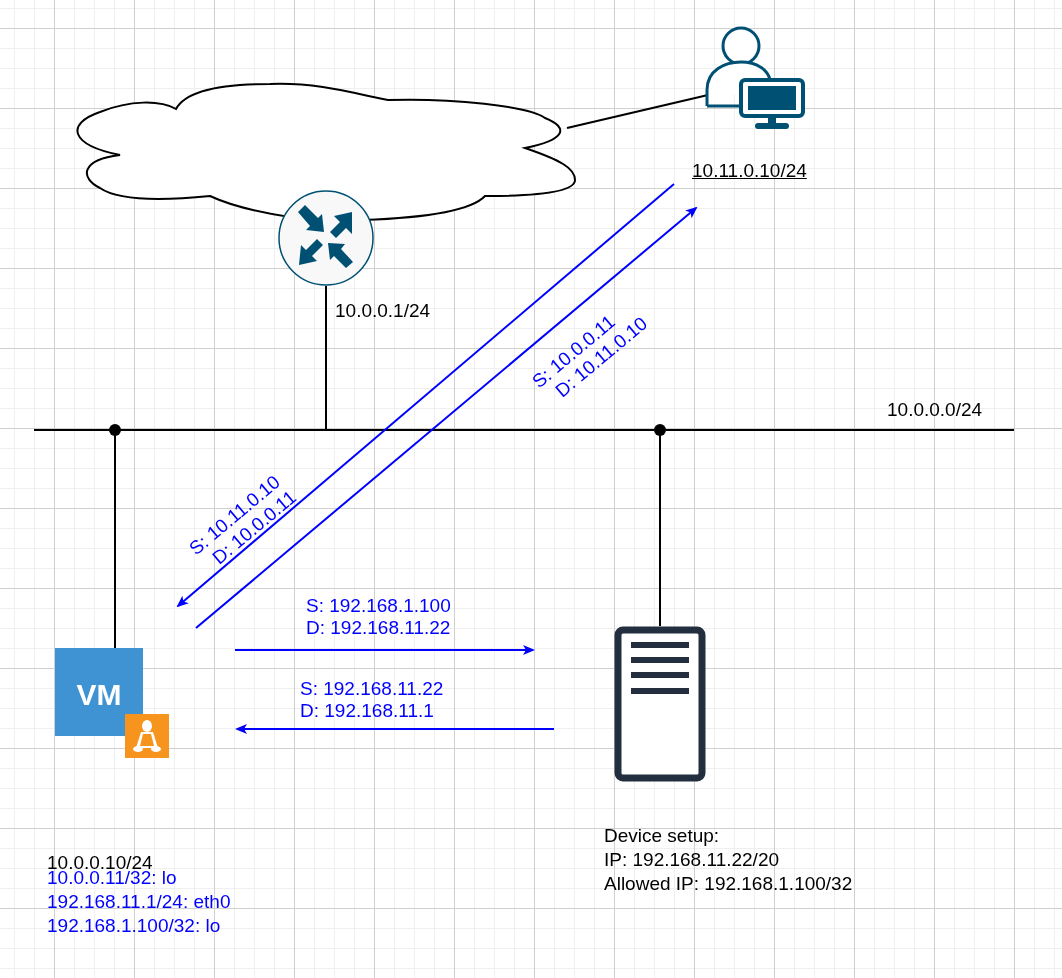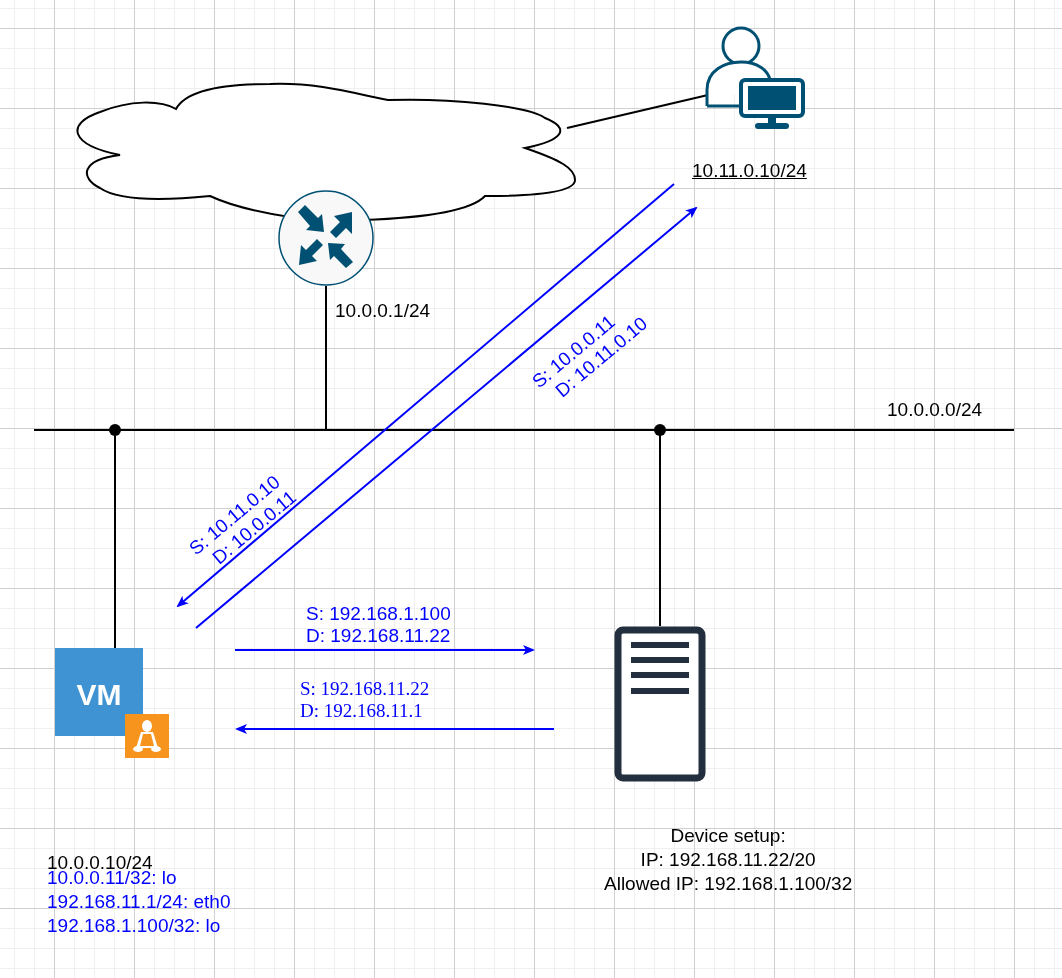--- a/index.html
+++ b/index.html
@@ -95,34 +95,34 @@
 
 <div class="lbl blue rot" style="left:185px;top:543px;transform:rotate(-40deg);">
   <div>S: 10.11.0.10</div>
   <div style="padding-left:12px;">D: 10.0.0.11</div>
 </div>
 <div class="lbl blue rot" style="left:528px;top:376px;transform:rotate(-40deg);">
   <div>S: 10.0.0.11</div>
   <div style="padding-left:12px;">D: 10.11.0.10</div>
 </div>
 
-<div class="lbl blue" style="left:306px;top:595px;margin-top:8px;">
+<div class="lbl blue" style="left:306px;top:595px;">
   <div>S: 192.168.1.100</div>
   <div>D: 192.168.11.22</div>
 </div>
-<div class="lbl blue" style="left:300px;top:678px;font-family:Liberation Serif, serif;">
+<div class="lbl blue" style="left:300px;top:678px;">
   <div>S: 192.168.11.22</div>
   <div>D: 192.168.11.1</div>
 </div>
 
 <div class="lbl" style="left:47px;top:852px;">10.0.0.10/24</div>
 <div class="lbl blue" style="left:47px;top:866px;line-height:24px;">
   <div>10.0.0.11/32: lo</div>
   <div>192.168.11.1/24: eth0</div>
   <div>192.168.1.100/32: lo</div>
 </div>
 
-<div class="lbl" style="left:604px;top:824px;line-height:24px;text-align:center;">
+<div class="lbl" style="left:604px;top:824px;line-height:24px;">
   <div>Device setup:</div>
   <div>IP: 192.168.11.22/20</div>
   <div>Allowed IP: 192.168.1.100/32</div>
 </div>
 </div>
 
 </body></html>

